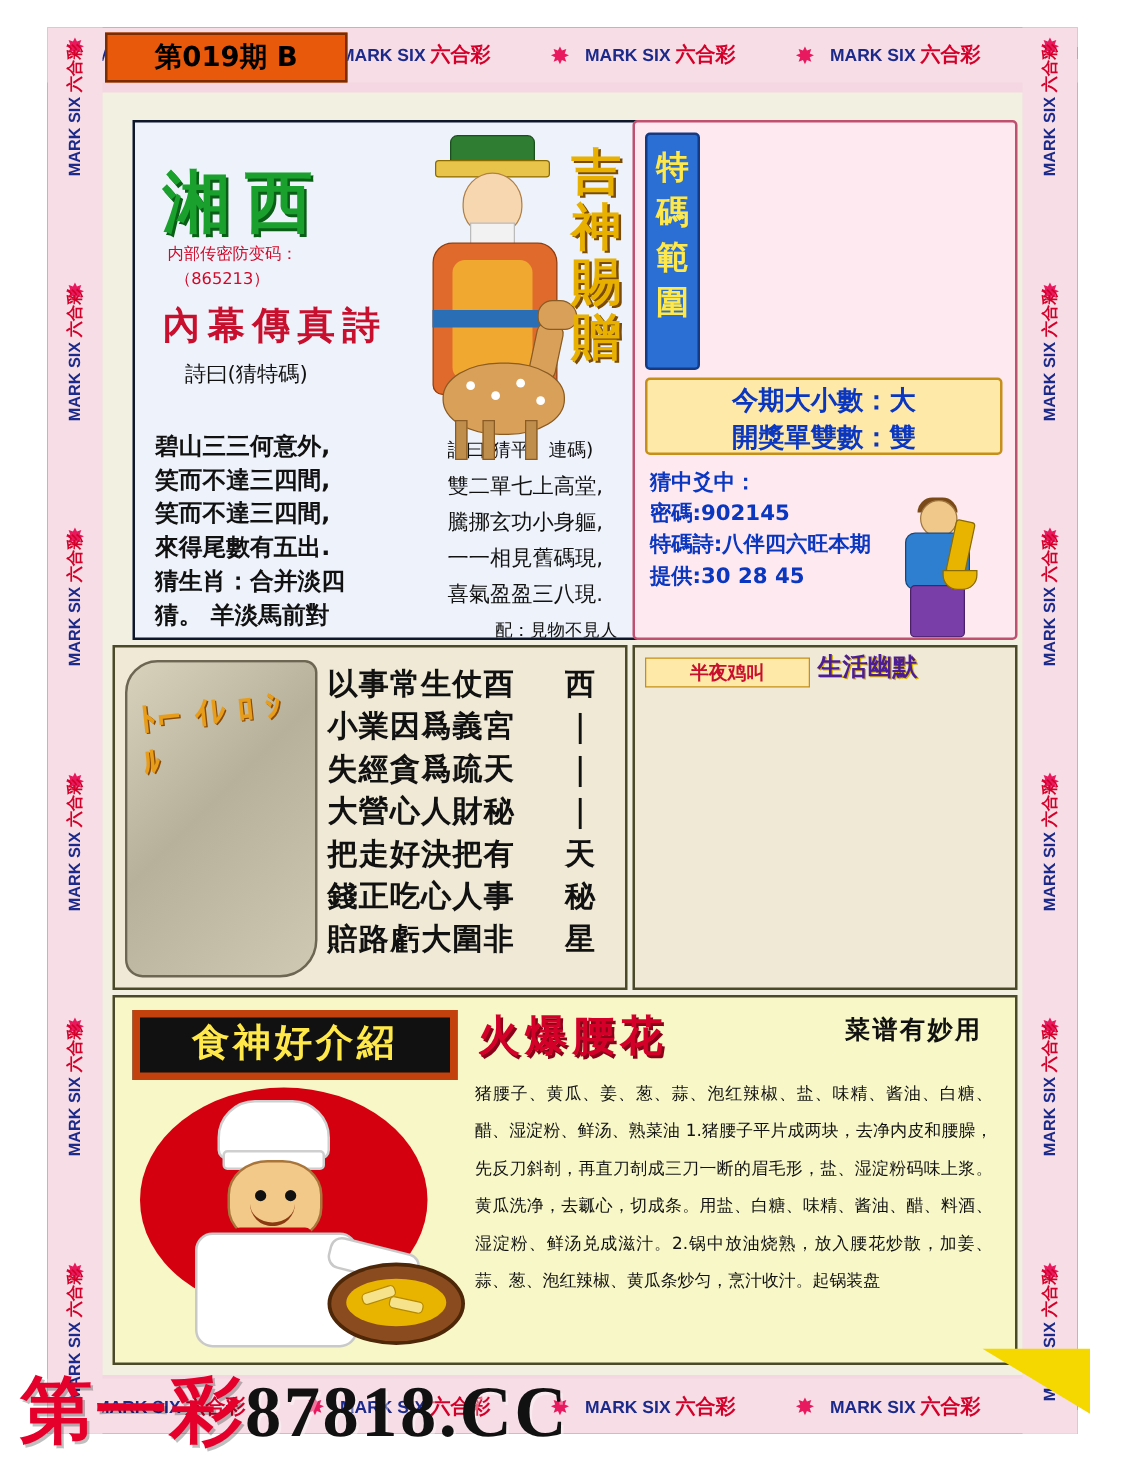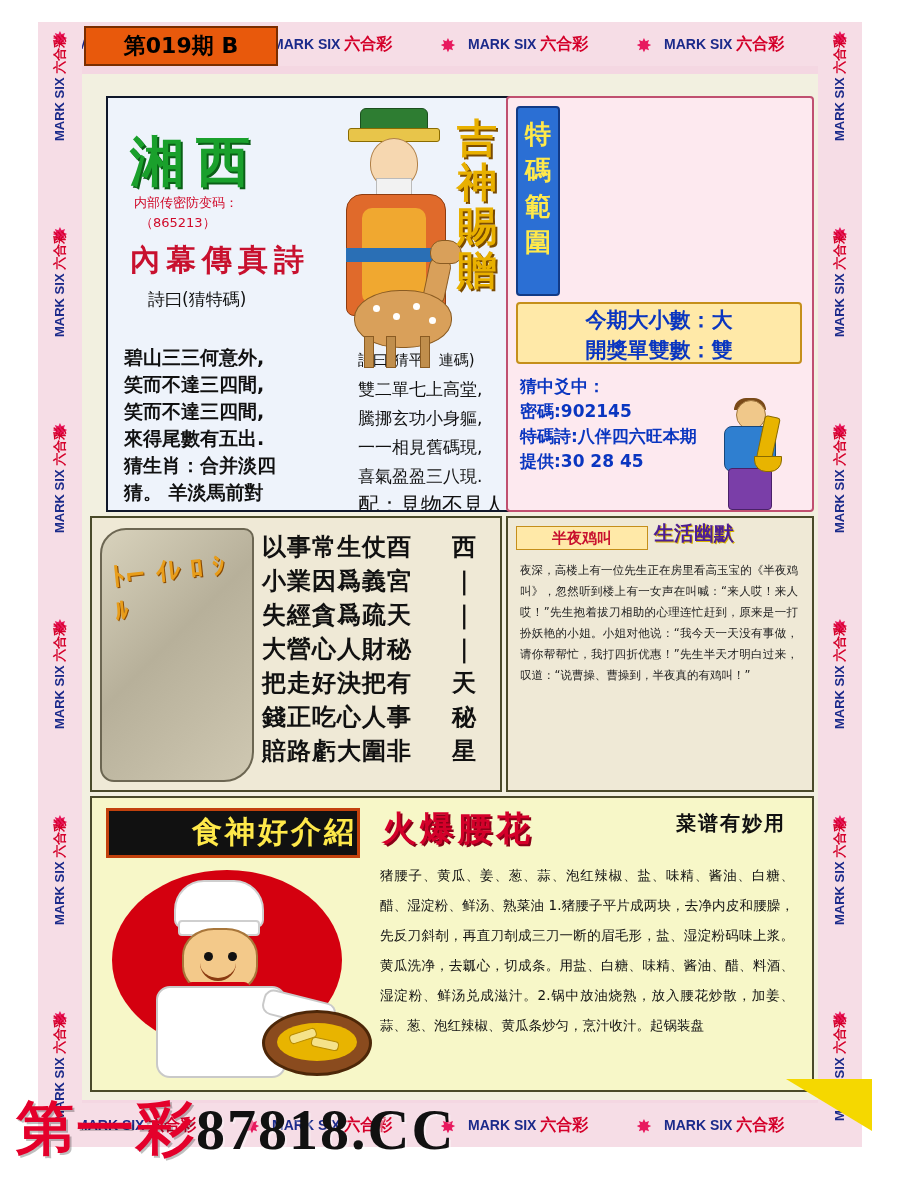--- a/index.html
+++ b/index.html
@@ -220,22 +220,22 @@
     font-family:"DejaVu Sans",sans-serif;
   }
 
   
   .panel-e{
     position:absolute;left:8px;top:722px;width:720px;height:292px;
     background:#f7f7c8;border:2px solid #4a4a2a;overflow:hidden;
   }
   .shishen{
     position:absolute;left:14px;top:10px;width:248px;height:44px;
-    background:#111;border:3px solid #c2410c;
-    color:#ffe94a;font-size:30px;font-weight:bold;text-align:right;
+    background:#111;border:6px solid #c2410c;
+    color:#ffe94a;font-size:30px;font-weight:bold;text-align:center;
     line-height:42px;letter-spacing:3px;
     font-family:"DejaVu Sans",sans-serif;
   }
   .dishname{
     position:absolute;left:290px;top:8px;font-size:34px;font-weight:bold;
     color:#d4002a;letter-spacing:4px;font-family:"DejaVu Sans",sans-serif;
     text-shadow:2px 2px 0 #8a0018;
   }
   .caipu{
     position:absolute;left:584px;top:12px;font-size:20px;font-weight:bold;
@@ -364,21 +364,21 @@
         <div>猜生肖：合并淡四</div>
         <div>猜。 羊淡馬前對</div>
       </div>
 
       <div class="poem-right">
         <div style="font-size:15px;">詩曰(猜平、連碼)</div>
         <div>雙二單七上高堂,</div>
         <div>騰挪玄功小身軀,</div>
         <div>一一相見舊碼現,</div>
         <div>喜氣盈盈三八現.</div>
-        <div style="font-size:21px;">配：見物不見人</div>
+        <div style="font-size:14px;margin-left:38px;">配：見物不見人</div>
       </div>
 
       <div class="immortal">
         <div class="im-hat"></div>
         <div class="im-hat2"></div>
         <div class="im-face"></div>
         <div class="im-beard"></div>
         <div class="im-robe"></div>
         <div class="im-robe2"></div>
         <div class="im-sash"></div>
@@ -454,21 +454,20 @@
           <div>｜</div>
           <div>天</div>
           <div>秘</div>
           <div>星</div>
         </div>
     </div>
 
     <div class="panel-d">
       <div class="joke-title">半夜鸡叫</div>
       <div class="joke-brand">生活幽默</div>
-      <div class="joke-body">夜深，高楼上有一位先生正在房里看高玉宝的《半夜鸡叫》，忽然听到楼上有一女声在叫喊：“来人哎！来人哎！”先生抱着拔刀相助的心理连忙赶到，原来是一打扮妖艳的小姐。小姐对他说：“我今天一天没有事做，请你帮帮忙，我打四折优惠！”先生半天才明白过来，叹道：“说曹操、曹操到，半夜真的有鸡叫！”</div>
     </div>
 
     <div class="panel-e">
       <div class="shishen">食神好介紹</div>
       <div class="dishname">火爆腰花</div>
       <div class="caipu">菜谱有妙用</div>
       <div class="recipe-text">猪腰子、黄瓜、姜、葱、蒜、泡红辣椒、盐、味精、酱油、白糖、醋、湿淀粉、鲜汤、熟菜油 1.猪腰子平片成两块，去净内皮和腰臊，先反刀斜剞，再直刀剞成三刀一断的眉毛形，盐、湿淀粉码味上浆。黄瓜洗净，去瓤心，切成条。用盐、白糖、味精、酱油、醋、料酒、湿淀粉、鲜汤兑成滋汁。2.锅中放油烧熟，放入腰花炒散，加姜、蒜、葱、泡红辣椒、黄瓜条炒匀，烹汁收汁。起锅装盘</div>
 
       <div class="chef">
         <div class="chef-circle"></div>

